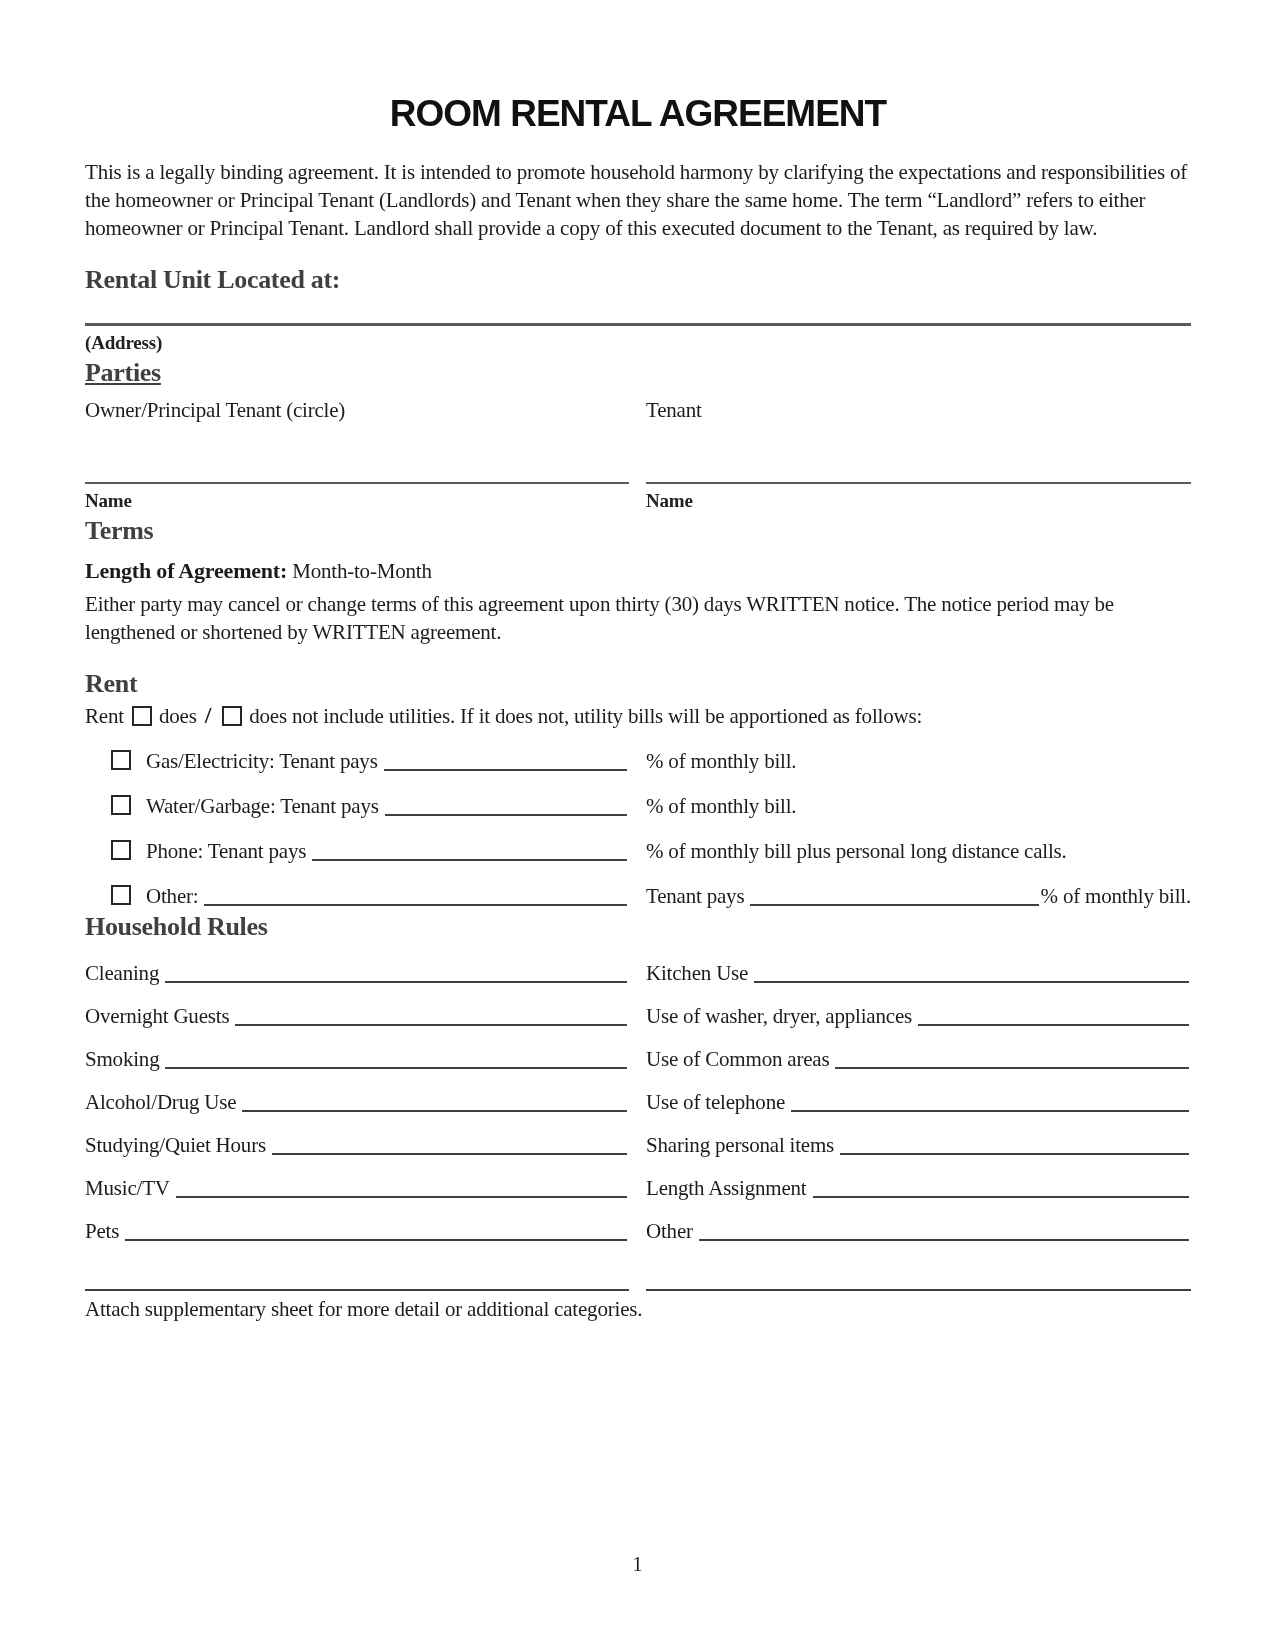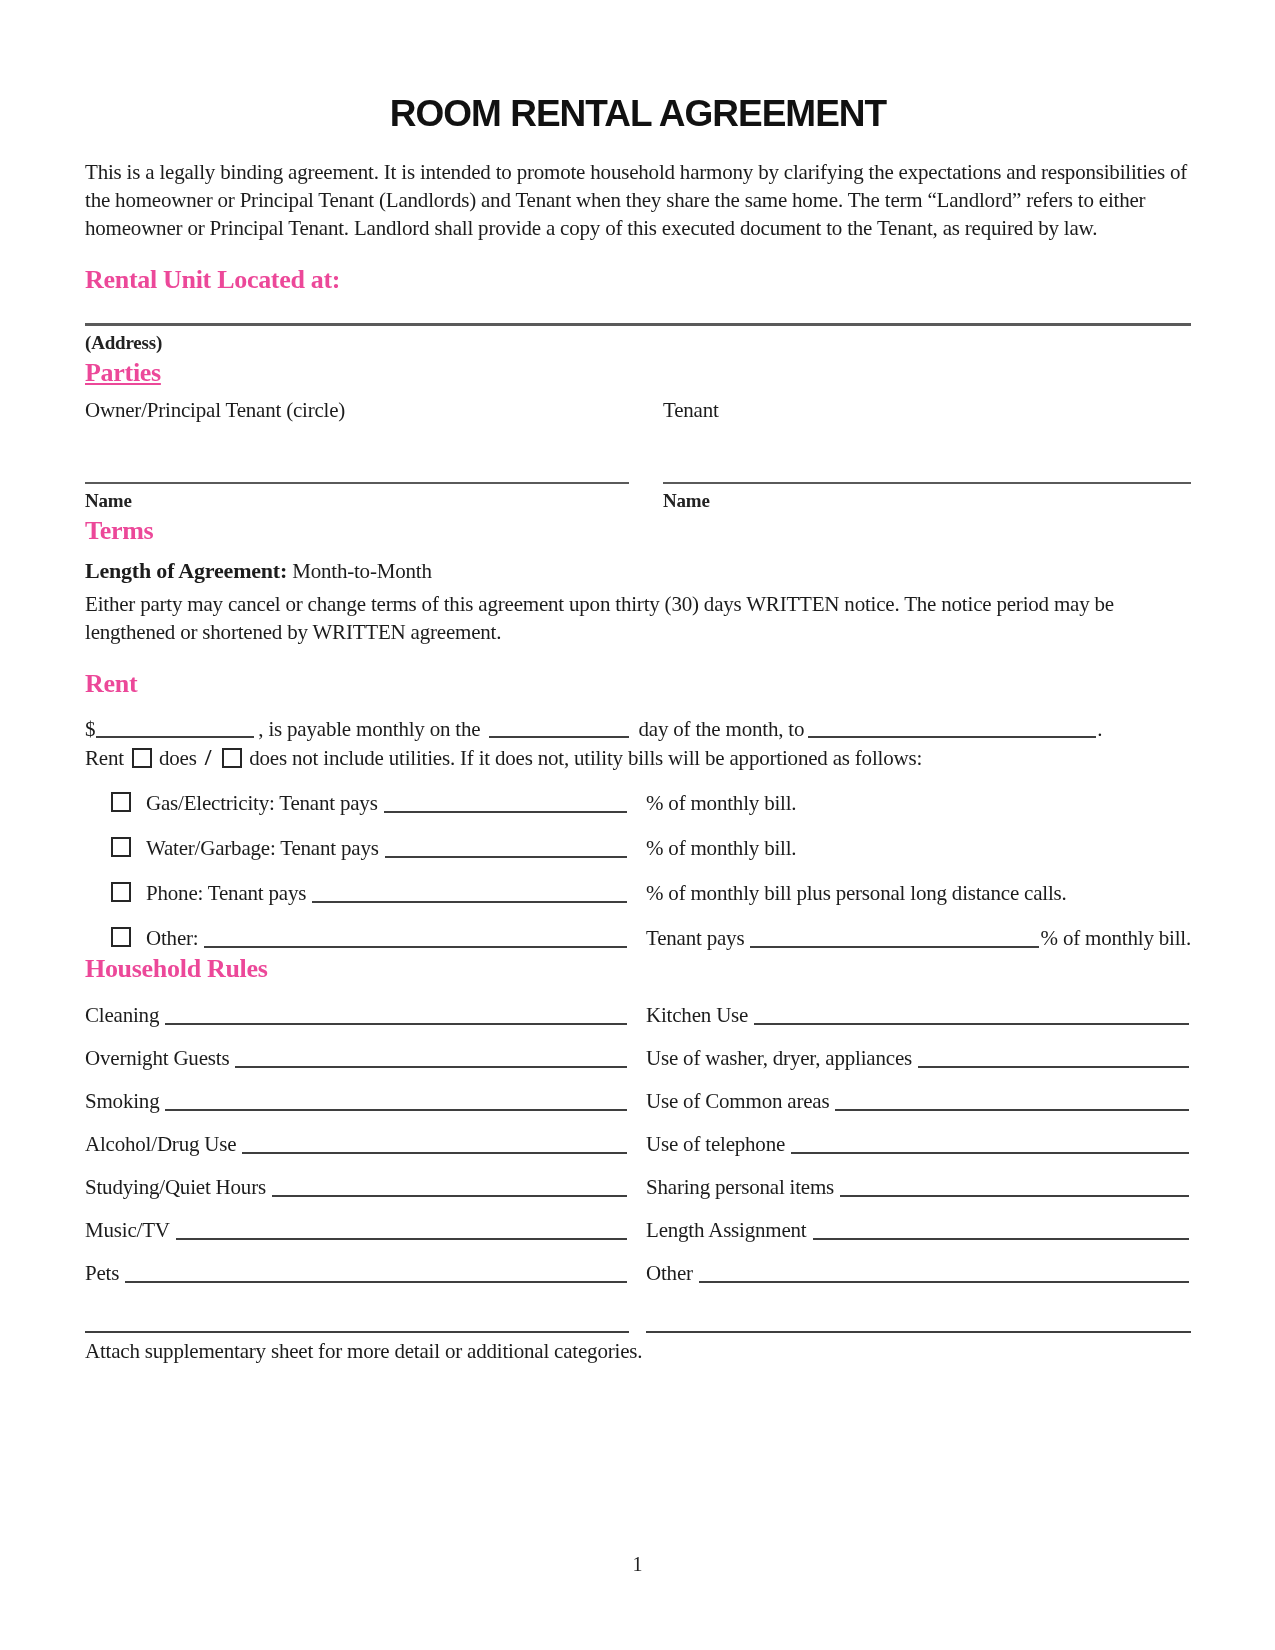--- a/index.html
+++ b/index.html
@@ -21,33 +21,33 @@
     text-align:center;
     font-family:"Liberation Sans", sans-serif;
     font-weight:bold;
     font-size:37px;
     line-height:40px;
     letter-spacing:-1px;
     color:#111;
   }
   .intro{margin-top:24px;}
   h2.sec{
-    font-size:26px;line-height:34px;font-weight:bold;color:#ec4899;
+    font-size:26px;line-height:34px;font-weight:bold;color:#404040;
     margin:0;letter-spacing:-0.3px;
   }
   .sec-rental{margin-top:36px;}
   .sec-parties{margin-top:30px;text-decoration:underline;}
   .sec-terms{margin-top:36px;}
   .sec-rent{margin-top:44px;font-size:24px;line-height:30px;}
   .sec-rules{margin-top:44px;}
   .hr-line{height:2.5px;background:#5a5a5a;margin-top:26px;}
   .caption{font-size:19px;line-height:26px;margin-top:4px;color:#222;font-weight:bold;}
   .two-col{display:flex;}
   .two-col .colL{flex:0 0 544px;}
-  .two-col .colR{flex:1 1 auto;margin-left:34px;}
+  .two-col .colR{flex:1 1 auto;margin-left:17px;}
   .party-labels{margin-top:6px;}
   .party-line{height:2.5px;background:#5a5a5a;margin-top:58px;}
   .length-line{margin-top:8px;line-height:30px;}
   .length-label{font-weight:bold;font-size:22px;}
   .cancel{margin-top:4px;}
   .rent-sentence{margin-top:14px;}
   .blank{
     display:inline-block;height:2px;background:#3f3f3f;
     vertical-align:-2px;margin:0 4px;
   }
@@ -111,25 +111,20 @@
 
   <h2 class="sec sec-terms">Terms</h2>
   <div class="length-line">
     <span class="length-label">Length of Agreement:</span>
     <span>Month-to-Month</span>
   </div>
   <p class="cancel">Either party may cancel or change terms of this agreement upon thirty (30) days WRITTEN notice.  The notice period may be lengthened or shortened by WRITTEN agreement.</p>
 
   <h2 class="sec sec-rent">Rent</h2>
 
-  <div class="rent-sentence">
-    <span>$</span><span class="blank b1" style="margin-left:1px;"></span><span>, is payable monthly on the</span>
-    <span class="blank b2"></span>
-    <span>day of the month, to</span><span class="blank b3"></span><span>.</span>
-  </div>
 
   <div>
     <span>Rent</span>
     <span class="checkbox"></span><span>does</span>
     <span class="slash">/</span>
     <span class="checkbox"></span><span>does not include utilities.  If it does not, utility bills will be apportioned as follows:</span>
   </div>
 
   <div class="cb-row">
     <div class="cb-left">

